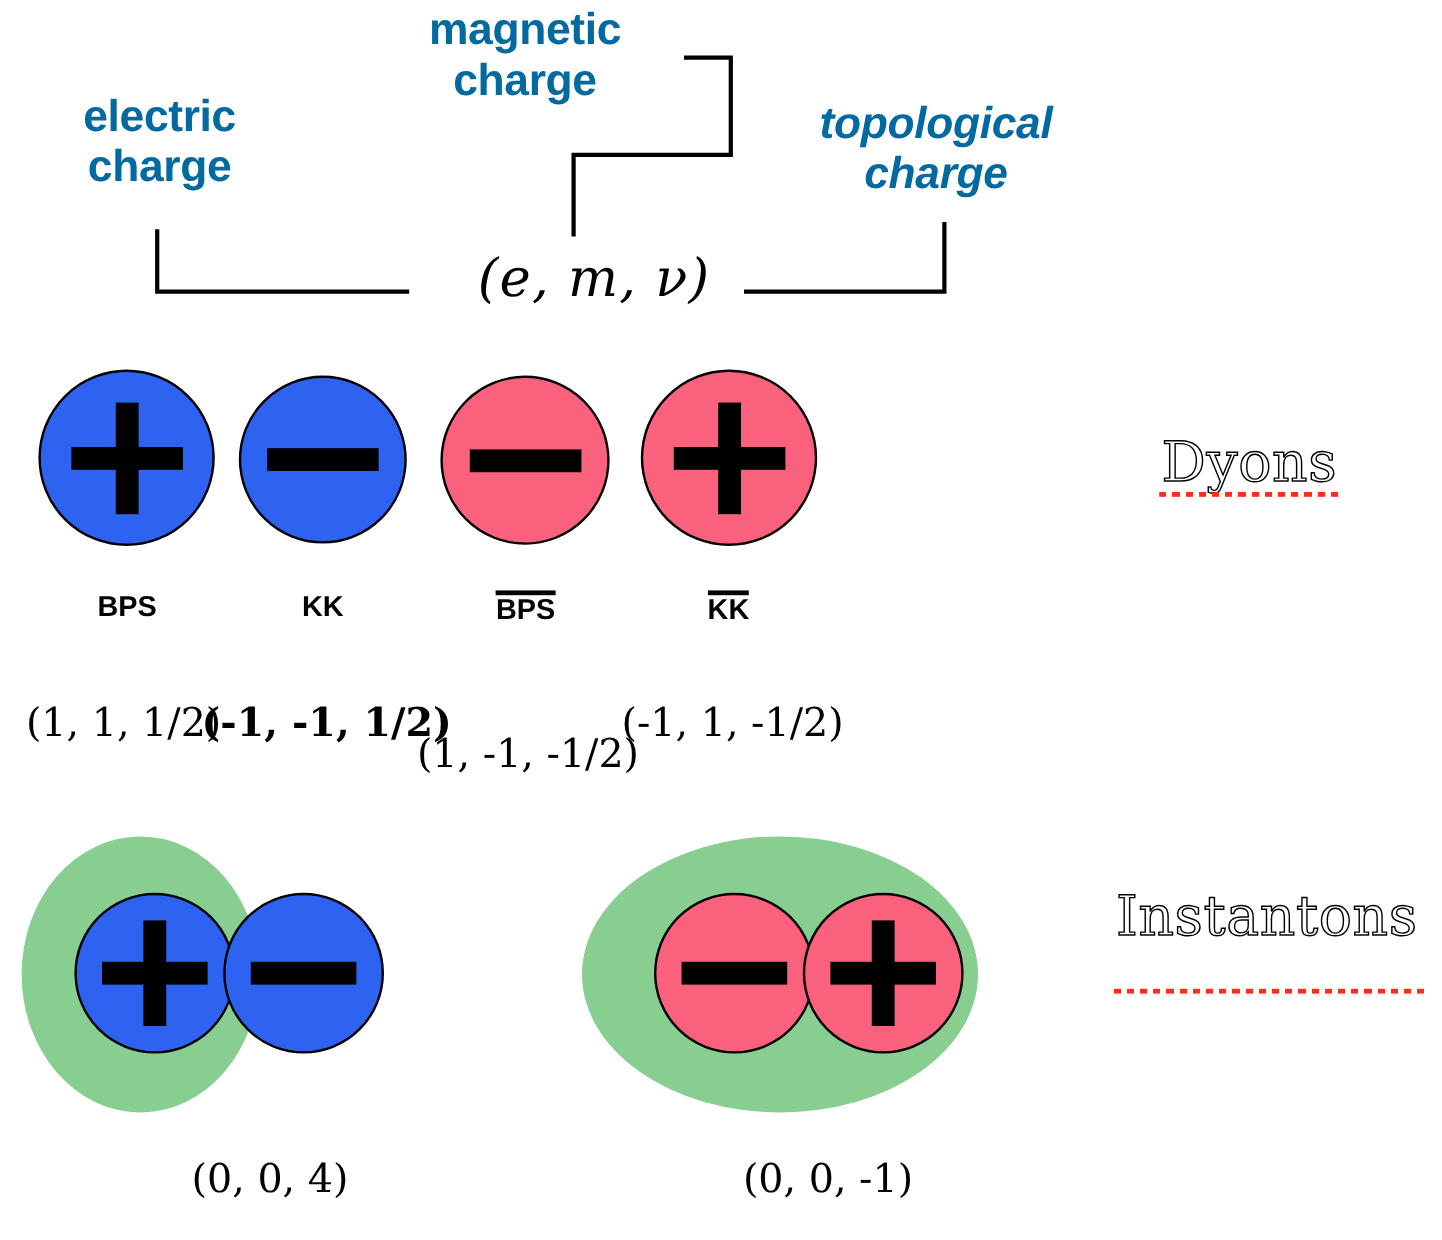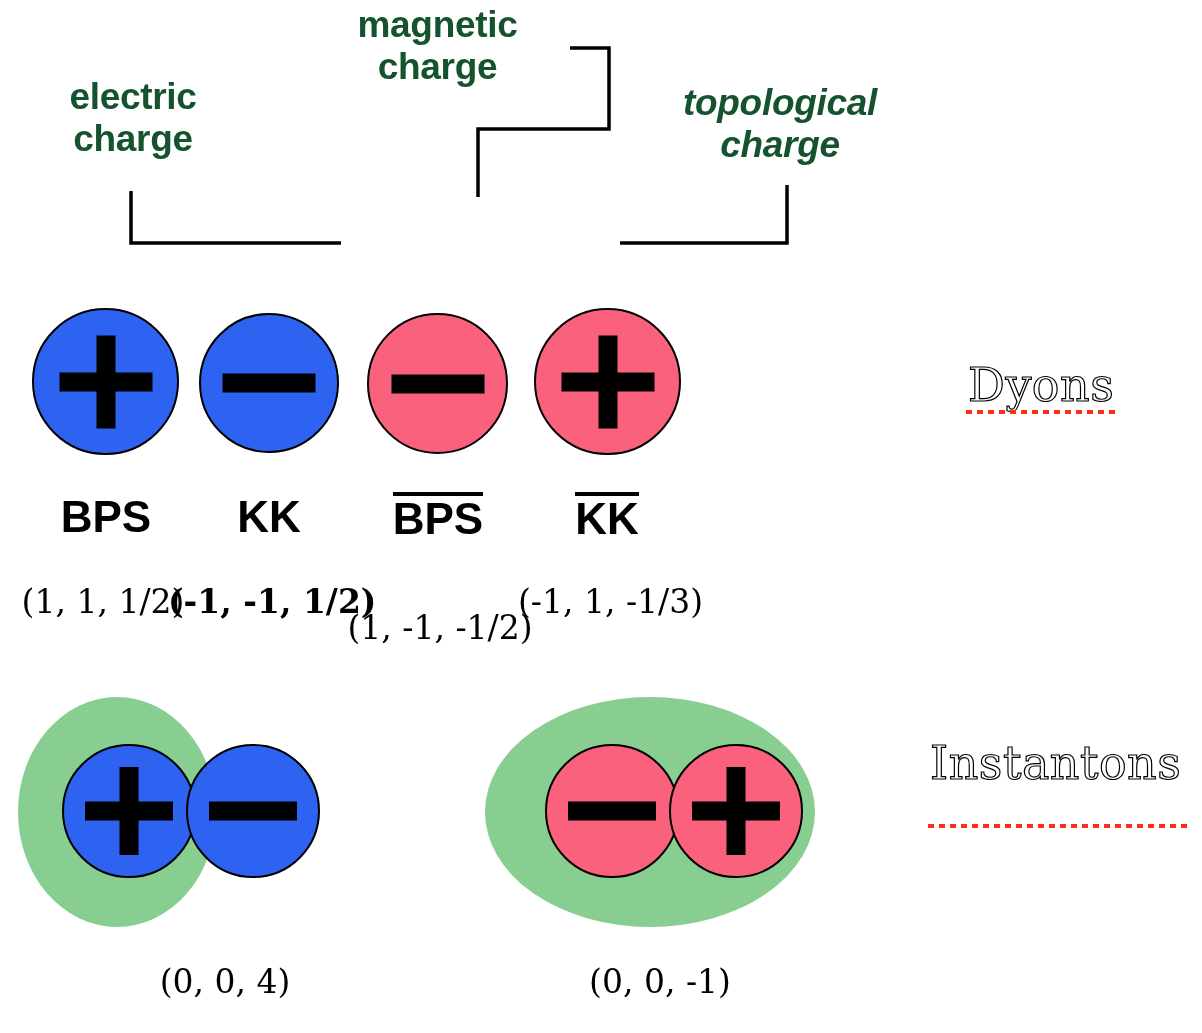--- a/index.html
+++ b/index.html
@@ -20,21 +20,21 @@
   }
 
   
   .ann-label {
     position: absolute;
     font-family: "Liberation Sans", sans-serif;
     font-weight: bold;
     font-size: 37px;
     line-height: 1.13;
     text-align: center;
-    color: #14532d;
+    color: #0369a1;
     white-space: pre-line;
     letter-spacing: -0.3px;
   }
   #label-electric { left: 18px;  top: 76px;  width: 230px; text-align: center; }
   #label-magnetic { left: 300px; top: 4px;   width: 275px; }
   #label-topological { left: 640px; top: 82px; width: 280px; font-style: italic; }
 
   
   #formula {
     position: absolute;
@@ -89,21 +89,21 @@
     top: 50%;
     transform: translate(-50%, -50%);
   }
 
   
   .name-label {
     position: absolute;
     text-align: center;
     font-family: "Liberation Sans", sans-serif;
     font-weight: bold;
-    font-size: 44px;
+    font-size: 24px;
     color: #000000;
     white-space: nowrap;
   }
   .name-label .ovl {
     display: inline-block;
     border-top: 4px solid #000000;
     padding-top: 1px;
     line-height: 1.0;
   }
 
@@ -161,20 +161,21 @@
 
   <svg id="connectors" viewBox="0 0 1202 300">
 
     <path d="M 131 191 L 131 243 L 341 243" fill="none" stroke="#000000" stroke-width="3.5"></path>
 
     <path d="M 570 48 L 609 48 L 609 129 L 478 129 L 478 197" fill="none" stroke="#000000" stroke-width="3.5"></path>
 
     <path d="M 787 185 L 787 243 L 620 243" fill="none" stroke="#000000" stroke-width="3.5"></path>
   </svg>
 
+  <div id="formula">(e, m, ν)</div>
 
   <div class="row">
 
     <div class="particle blue" style="left:32px; top:308px; width:147px; height:147px;">
       <div class="sign">
         <div class="bar-h" style="width:93px;"></div>
         <div class="bar-v" style="height:93px;"></div>
       </div>
     </div>
     <div class="name-label" style="left:20px; top:492px; width:172px;">
@@ -204,21 +205,21 @@
 
     <div class="particle red" style="left:534px; top:308px; width:147px; height:147px;">
       <div class="sign">
         <div class="bar-h" style="width:93px;"></div>
         <div class="bar-v" style="height:93px;"></div>
       </div>
     </div>
     <div class="name-label" style="left:522px; top:492px; width:170px;">
       <span class="ovl">KK</span>
     </div>
-    <div class="tuple" style="left:508px; top:582px; width:205px;">(-1, 1, -1/3)</div>
+    <div class="tuple" style="left:508px; top:582px; width:205px;">(-1, 1, -1/2)</div>
 
     <div class="cat-label" style="left:968px; top:358px;">Dyons</div>
     <div class="cat-underline" style="left:966px; top:410px; width:152px;"></div>
   </div>
 
   <div class="row">
 
     <div class="envelope" style="left:18px; top:697px; width:198px; height:230px;"></div>
     <div class="particle blue" style="left:62px; top:744px; width:134px; height:134px;">
       <div class="sign">
@@ -239,19 +240,19 @@
       <div class="sign">
         <div class="bar-h" style="width:88px;"></div>
       </div>
     </div>
     <div class="particle red" style="left:669px; top:744px; width:134px; height:134px;">
       <div class="sign">
         <div class="bar-h" style="width:88px;"></div>
         <div class="bar-v" style="height:88px;"></div>
       </div>
     </div>
-    <div class="tuple" style="left:550px; top:962px; width:220px;">(0, 0, -1)</div>
+    <div class="tuple" style="left:580px; top:962px; width:220px;">(0, 0, -1)</div>
 
     <div class="cat-label" style="left:930px; top:736px;">Instantons</div>
     <div class="cat-underline" style="left:928px; top:824px; width:260px;"></div>
   </div>
 
 </div>
 
 </body></html>

